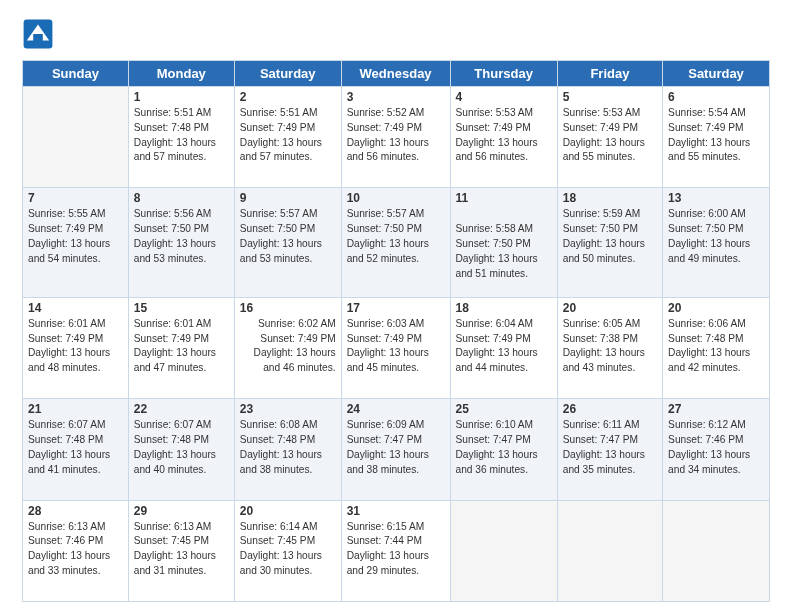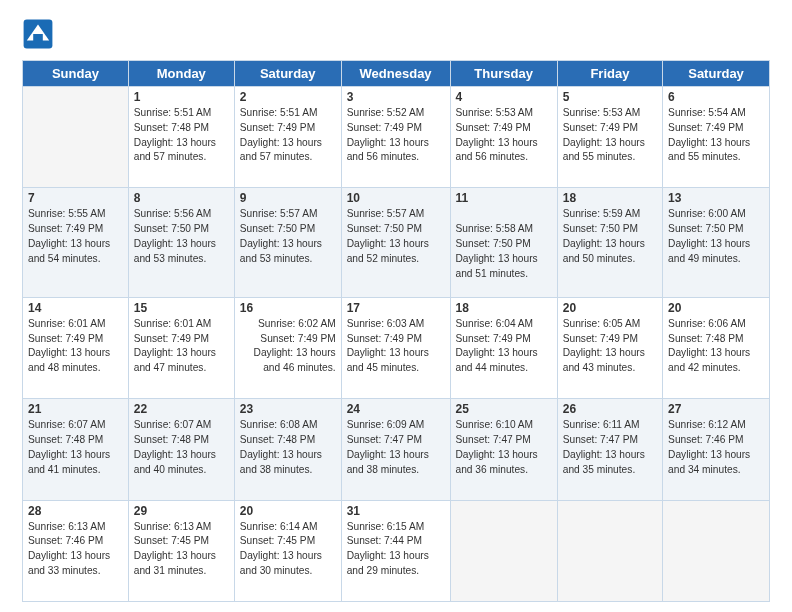--- a/index.html
+++ b/index.html
@@ -256,21 +256,21 @@
           <td>
             <span class="day-num">18</span>
             <div class="day-info" style="white-space: pre-line;">Sunrise: 6:04 AM
 Sunset: 7:49 PM
 Daylight: 13 hours
 and 44 minutes.</div>
           </td>
           <td>
             <span class="day-num">20</span>
             <div class="day-info" style="white-space: pre-line;">Sunrise: 6:05 AM
-Sunset: 7:49 PM
+Sunset: 7:38 PM
 Daylight: 13 hours
 and 43 minutes.</div>
           </td>
           <td>
             <span class="day-num">20</span>
             <div class="day-info" style="white-space: pre-line;">Sunrise: 6:06 AM
 Sunset: 7:48 PM
 Daylight: 13 hours
 and 42 minutes.</div>
           </td>

